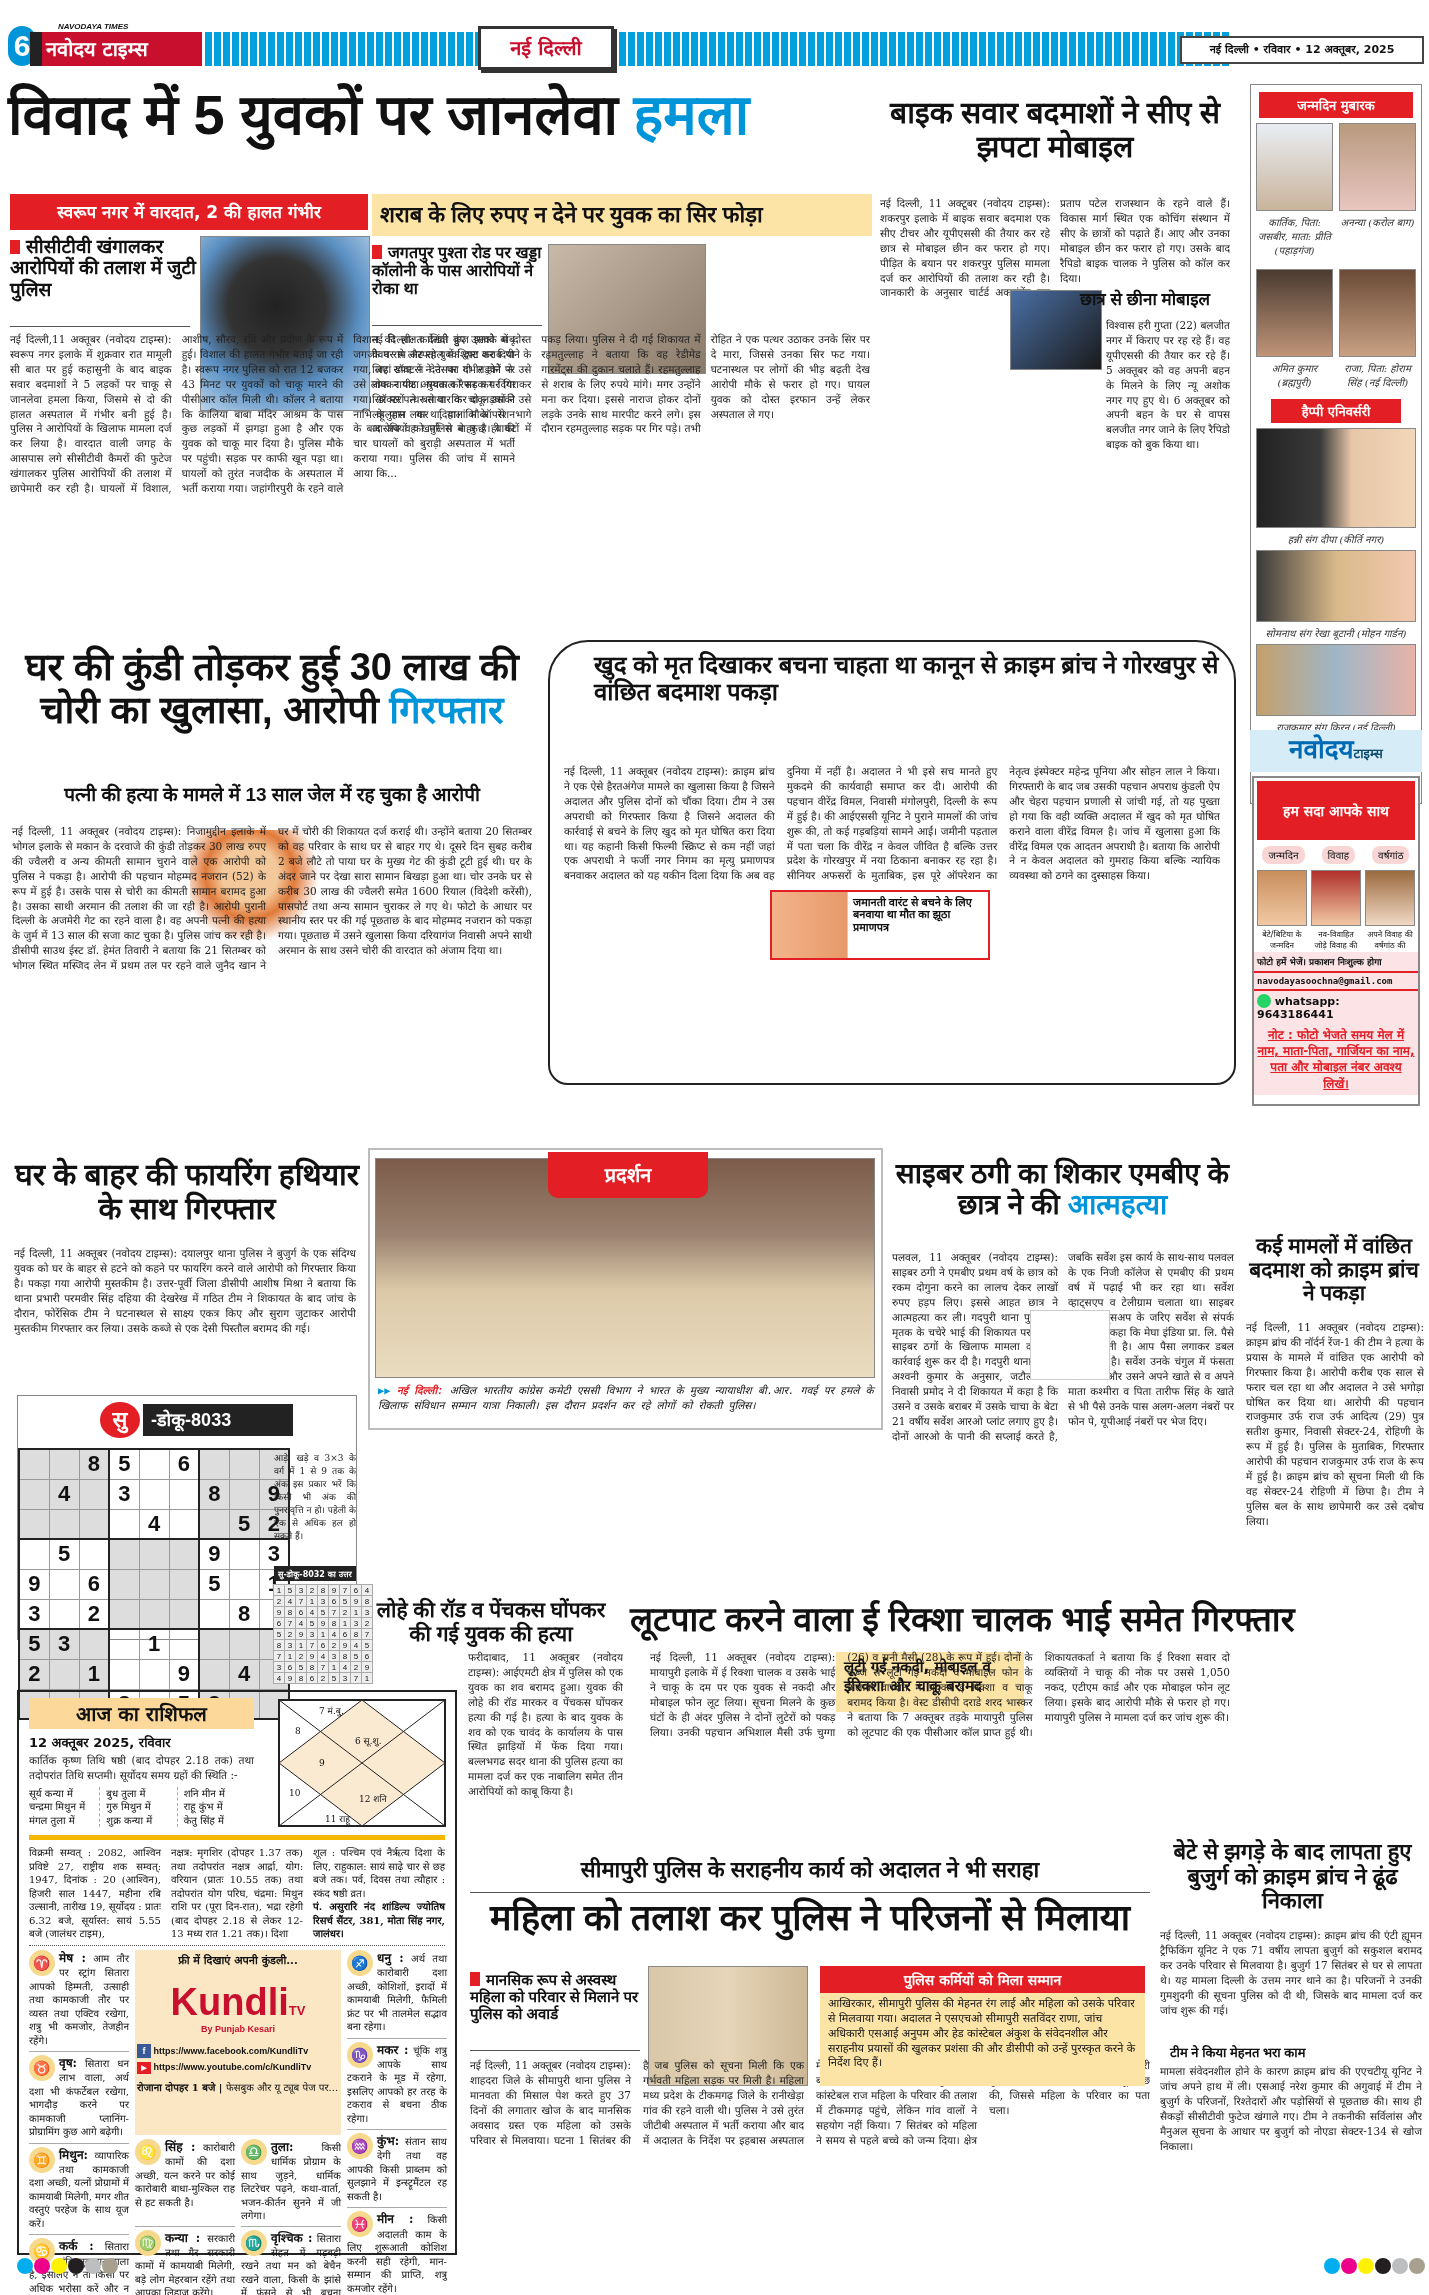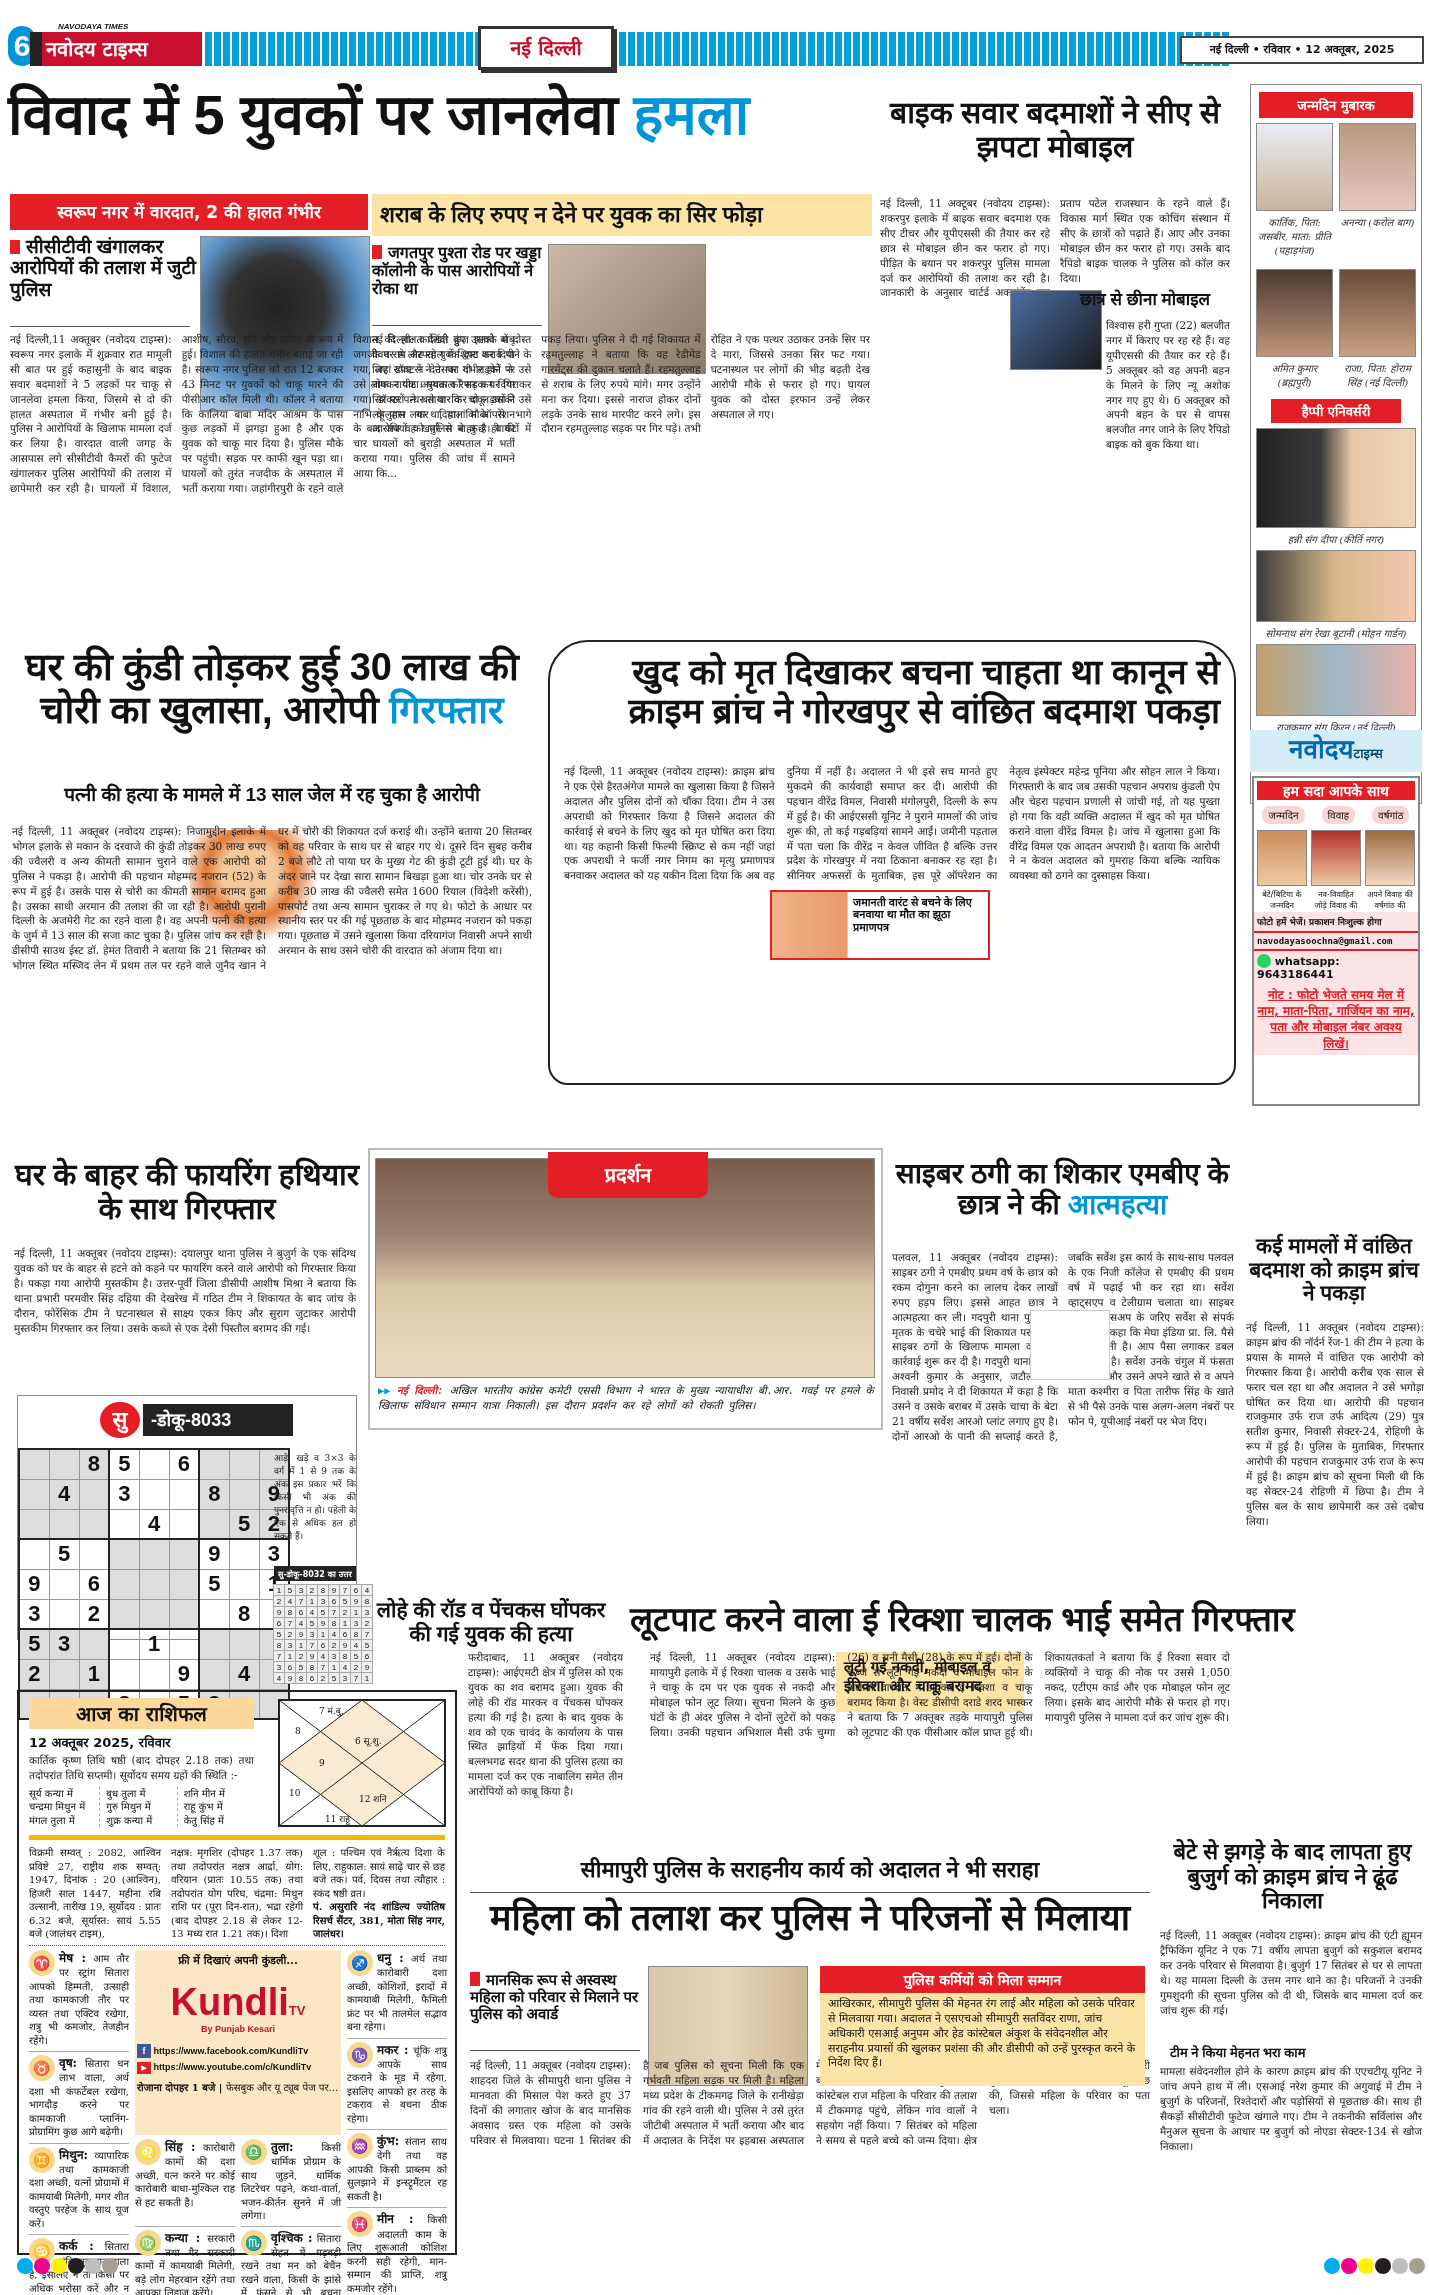--- a/index.html
+++ b/index.html
@@ -86,21 +86,21 @@
     <div class="cap" style="margin:4px 0">सोमनाथ संग रेखा बूटानी (मोहन गार्डन)</div>
     <div class="photo" style="height:72px;background:linear-gradient(90deg,#c4a06b,#9fb6c7,#e7b3a8)"></div>
     <div class="cap" style="margin:4px 0">राजकुमार संग किरन (नई दिल्ली)</div>
   </div>
 </div>
 
 <div class="abs" style="left:1250px;top:730px;width:172px;height:42px;background:#d6ecf7;text-align:center;line-height:42px">
   <span style="color:#0069b4;font:700 26px 'DejaVu Sans',sans-serif">नवोदय</span><span style="color:#0c4a6e;font:700 13px 'DejaVu Sans',sans-serif">टाइम्स</span>
 </div>
 <div class="abs" style="left:1252px;top:776px;width:168px;height:330px;border:2px solid #888;background:#fff">
-  <div class="redbar" style="margin:3px;font-size:14px;padding:0 0">हम सदा आपके साथ</div>
+  <div class="redbar" style="margin:3px;font-size:14px;padding:20px 0">हम सदा आपके साथ</div>
   <div style="display:flex;justify-content:space-around;margin:6px 0;font-size:10px">
     <span style="background:#f8d6d6;border-radius:8px;padding:2px 6px">जन्मदिन</span>
     <span style="background:#f8d6d6;border-radius:8px;padding:2px 6px">विवाह</span>
     <span style="background:#f8d6d6;border-radius:8px;padding:2px 6px">वर्षगांठ</span>
   </div>
   <div style="display:flex;gap:4px;padding:0 3px">
     <div class="photo" style="flex:1;height:56px;background:linear-gradient(#c98e5c,#f1c9a4)"></div>
     <div class="photo" style="flex:1;height:56px;background:linear-gradient(#b0302a,#f1c9a4)"></div>
     <div class="photo" style="flex:1;height:56px;background:linear-gradient(#9b6a3f,#f1d9c4)"></div>
   </div>
@@ -120,21 +120,21 @@
 </div>
 
 <h2 class="abs hl" style="left:12px;top:646px;width:520px;font-size:38px;text-align:center">
   <span>घर की कुंडी तोड़कर हुई 30 लाख की चोरी का खुलासा, आरोपी </span><span style="color:#0095d9">गिरफ्तार</span>
 </h2>
 <div class="abs hl" style="left:12px;top:784px;width:520px;font-size:19px;text-align:center">पत्नी की हत्या के मामले में 13 साल जेल में रह चुका है आरोपी</div>
 <div class="abs" style="left:190px;top:830px;width:150px;height:110px;background:radial-gradient(circle at 40% 40%,#f3c89a 0,#f3c89a 25%,#e07a3a 40%,#fff 62%)"></div>
 <div class="abs body-txt" style="left:12px;top:824px;width:520px;height:246px;column-count:2;column-gap:12px;overflow:hidden">नई दिल्ली, 11 अक्तूबर (नवोदय टाइम्स): निजामुद्दीन इलाके में भोगल इलाके से मकान के दरवाजे की कुंडी तोड़कर 30 लाख रुपए की ज्वैलरी व अन्य कीमती सामान चुराने वाले एक आरोपी को पुलिस ने पकड़ा है। आरोपी की पहचान मोहम्मद नजरान (52) के रूप में हुई है। उसके पास से चोरी का कीमती सामान बरामद हुआ है। उसका साथी अरमान की तलाश की जा रही है। आरोपी पुरानी दिल्ली के अजमेरी गेट का रहने वाला है। वह अपनी पत्नी की हत्या के जुर्म में 13 साल की सजा काट चुका है। पुलिस जांच कर रही है। डीसीपी साउथ ईस्ट डॉ. हेमंत तिवारी ने बताया कि 21 सितम्बर को भोगल स्थित मस्जिद लेन में प्रथम तल पर रहने वाले जुनैद खान ने घर में चोरी की शिकायत दर्ज कराई थी। उन्होंने बताया 20 सितम्बर को वह परिवार के साथ घर से बाहर गए थे। दूसरे दिन सुबह करीब 2 बजे लौटे तो पाया घर के मुख्य गेट की कुंडी टूटी हुई थी। घर के अंदर जाने पर देखा सारा सामान बिखड़ा हुआ था। चोर उनके घर से करीब 30 लाख की ज्वैलरी समेत 1600 रियाल (विदेशी करेंसी), पासपोर्ट तथा अन्य सामान चुराकर ले गए थे। फोटो के आधार पर स्थानीय स्तर पर की गई पूछताछ के बाद मोहम्मद नजरान को पकड़ा गया। पूछताछ में उसने खुलासा किया दरियागंज निवासी अपने साथी अरमान के साथ उसने चोरी की वारदात को अंजाम दिया था।</div>
 
 <div class="abs" style="left:548px;top:640px;width:688px;height:445px;border:2px solid #222;border-radius:40px 40px 20px 20px"></div>
-<h2 class="abs hl" style="left:570px;top:652px;width:650px;font-size:35px;text-align:right">खुद को मृत दिखाकर बचना चाहता था कानून से क्राइम ब्रांच ने गोरखपुर से वांछित बदमाश पकड़ा</h2>
+<h2 class="abs hl" style="left:594px;top:652px;width:650px;font-size:24px;text-align:left">खुद को मृत दिखाकर बचना चाहता था कानून से क्राइम ब्रांच ने गोरखपुर से वांछित बदमाश पकड़ा</h2>
 <div class="abs body-txt" style="left:564px;top:764px;width:656px;height:308px;column-count:3;column-gap:12px;overflow:hidden">नई दिल्ली, 11 अक्तूबर (नवोदय टाइम्स): क्राइम ब्रांच ने एक ऐसे हैरतअंगेज मामले का खुलासा किया है जिसने अदालत और पुलिस दोनों को चौंका दिया। टीम ने उस अपराधी को गिरफ्तार किया है जिसने अदालत की कार्रवाई से बचने के लिए खुद को मृत घोषित करा दिया था। यह कहानी किसी फिल्मी स्क्रिप्ट से कम नहीं जहां एक अपराधी ने फर्जी नगर निगम का मृत्यु प्रमाणपत्र बनवाकर अदालत को यह यकीन दिला दिया कि अब वह दुनिया में नहीं है। अदालत ने भी इसे सच मानते हुए मुकदमे की कार्यवाही समाप्त कर दी। आरोपी की पहचान वीरेंद्र विमल, निवासी मंगोलपुरी, दिल्ली के रूप में हुई है। की आईएससी यूनिट ने पुराने मामलों की जांच शुरू की, तो कई गड़बड़ियां सामने आईं। जमीनी पड़ताल में पता चला कि वीरेंद्र न केवल जीवित है बल्कि उत्तर प्रदेश के गोरखपुर में नया ठिकाना बनाकर रह रहा है। सीनियर अफसरों के मुताबिक, इस पूरे ऑपरेशन का नेतृत्व इंस्पेक्टर महेन्द्र पूनिया और सोहन लाल ने किया। गिरफ्तारी के बाद जब उसकी पहचान अपराध कुंडली ऐप और चेहरा पहचान प्रणाली से जांची गई, तो यह पुख्ता हो गया कि वही व्यक्ति अदालत में खुद को मृत घोषित कराने वाला वीरेंद्र विमल है। जांच में खुलासा हुआ कि वीरेंद्र विमल एक आदतन अपराधी है। बताया कि आरोपी ने न केवल अदालत को गुमराह किया बल्कि न्यायिक व्यवस्था को ठगने का दुस्साहस किया।</div>
 <div class="abs" style="left:770px;top:890px;width:220px;height:70px;background:#fff;border:2px solid #e31e24;display:flex">
   <div style="width:76px;background:linear-gradient(90deg,#f2b48a,#e7996a);border-right:1px solid #ccc"></div>
   <div class="hl" style="flex:1;font-size:11px;padding:4px 5px">जमानती वारंट से बचने के लिए बनवाया था मौत का झूठा प्रमाणपत्र</div>
 </div>
 
 <h2 class="abs hl" style="left:12px;top:1158px;width:350px;font-size:30px;text-align:center">घर के बाहर की फायरिंग हथियार के साथ गिरफ्तार</h2>
 <div class="abs body-txt" style="left:14px;top:1246px;width:342px;height:116px;overflow:hidden">नई दिल्ली, 11 अक्तूबर (नवोदय टाइम्स): दयालपुर थाना पुलिस ने बुजुर्ग के एक संदिग्ध युवक को घर के बाहर से हटने को कहने पर फायरिंग करने वाले आरोपी को गिरफ्तार किया है। पकड़ा गया आरोपी मुस्तकीम है। उत्तर-पूर्वी जिला डीसीपी आशीष मिश्रा ने बताया कि थाना प्रभारी परमवीर सिंह दहिया की देखरेख में गठित टीम ने शिकायत के बाद जांच के दौरान, फोरेंसिक टीम ने घटनास्थल से साक्ष्य एकत्र किए और सुराग जुटाकर आरोपी मुस्तकीम गिरफ्तार कर लिया। उसके कब्जे से एक देसी पिस्तौल बरामद की गई।</div>
 
 <div class="abs" style="left:368px;top:1148px;width:515px;height:282px;border:2px solid #bbb"></div>

